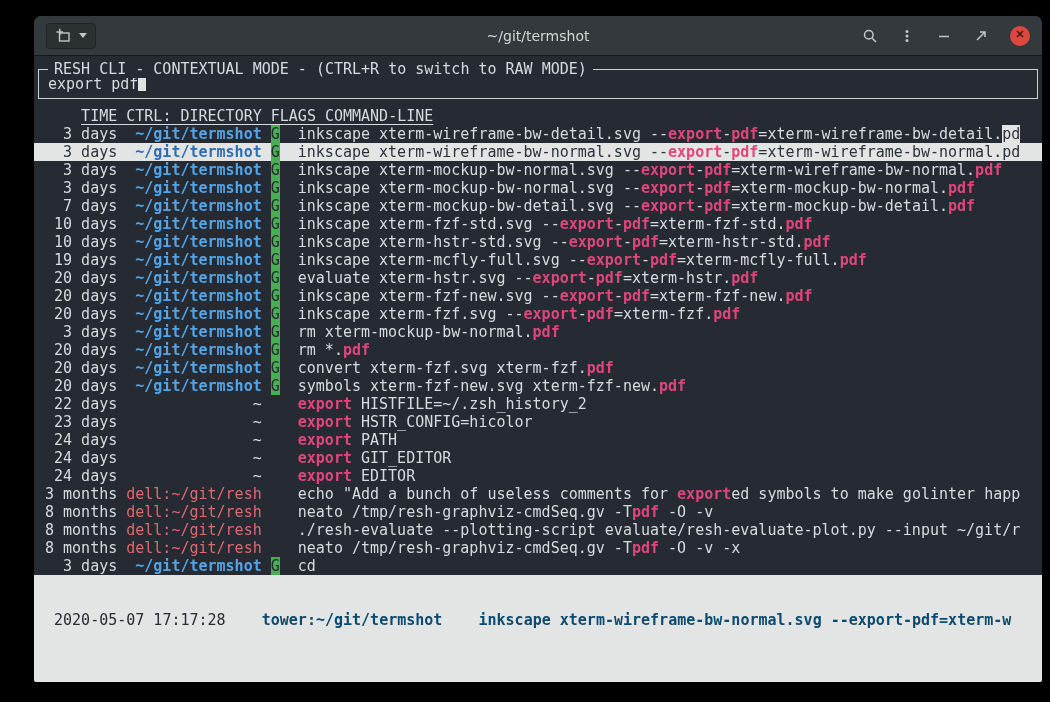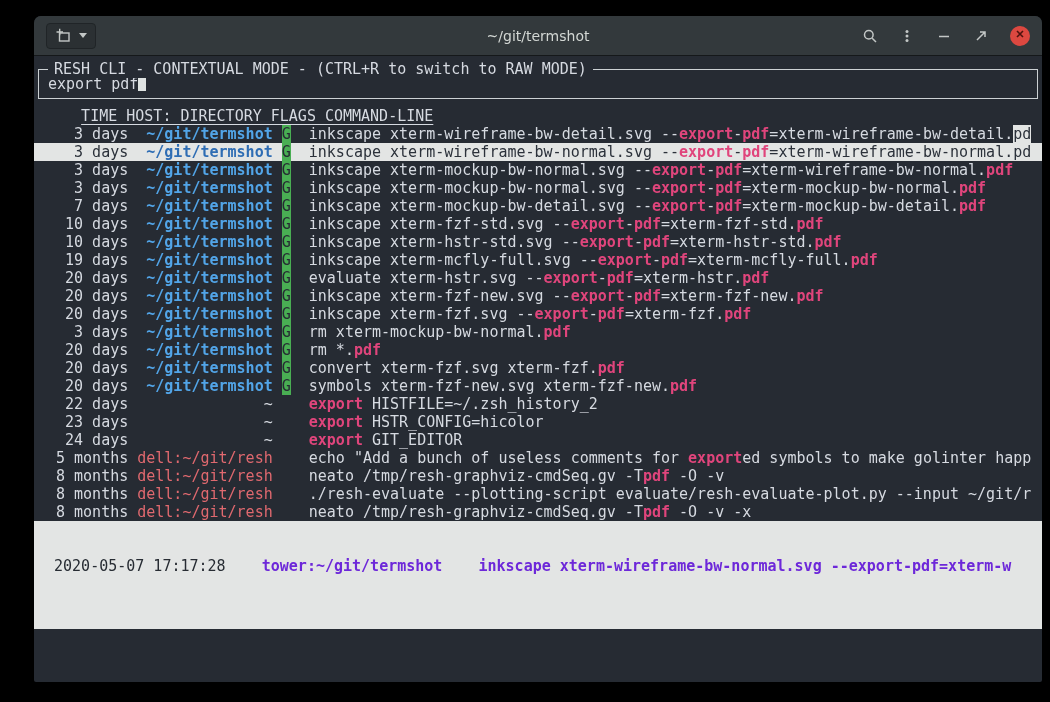--- a/index.html
+++ b/index.html
@@ -23,35 +23,35 @@
   
   .terminal{font-family:"DejaVu Sans Mono",monospace;font-size:15px;line-height:18px;
     color:var(--fg,#d6dae1);height:626px}
   .search-frame{margin:13px 4px 0;border:1px solid #ccd1d4;position:relative;padding:5px 9px}
   .frame-title{position:absolute;top:-10px;left:9px;background:var(--bg,#262b33);
     padding:0 6px;white-space:pre}
   .query{white-space:pre}
   .cursor{display:inline-block;width:8px;height:15px;background:#dfe3e2;vertical-align:-2px}
   .hist-header{margin-top:8px;padding-left:calc(11px + 4ch);text-decoration:underline;
     text-underline-offset:3px;white-space:pre}
-  .hrow{white-space:pre;height:18px;padding-left:22px}
+  .hrow{white-space:pre;height:18px;padding-left:11px}
   .c-time{display:inline-block;width:8ch;text-align:right}
   .c-host{display:inline-block;width:15ch;text-align:right;margin-left:1ch}
   .c-host.blue{color:var(--blue,#52a5e8);font-weight:bold}
   .c-host.red{color:var(--red,#e0696f)}
   .c-flags{display:inline-block;width:1ch;margin-left:1ch;margin-right:2ch;text-align:center}
   .flag-g{background:var(--green,#49ae53);color:var(--bg,#262b33)}
   .hl{color:var(--match,#e0457c);font-weight:bold}
   .tail{background:var(--selbg,#e3e5e4);color:var(--selfg,#2b313a)}
   .selected{background:var(--selbg,#e3e5e4);color:var(--selfg,#2b313a)}
   .selected .c-host.blue{color:#2e6db4}
   .selected .tail{background:transparent;color:inherit}
   .status{background:var(--selbg,#e3e5e4);color:#272c33;white-space:pre;padding-left:11px}
   .status-line{height:18px}
-  .s-host,.s-cmd{font-weight:bold;color:#6d28d9}
+  .s-host,.s-cmd{font-weight:bold;color:#0c4a6e}
 </style>
 </head>
 <body>
 
 <div class="screen">
   <div class="window">
 
     <div class="titlebar">
       <div class="tab-btn">
         <span>
@@ -104,45 +104,48 @@
         </div>
       </div>
     </div>
 
     <div class="terminal">
       <div class="search-frame">
         <span class="frame-title">RESH CLI - CONTEXTUAL MODE - (CTRL+R to switch to RAW MODE)</span>
         <span class="query">export pdf</span><span class="cursor"></span>
       </div>
 
-      <div class="hist-header">TIME HOST: DIRECTORY FLAGS COMMAND-LINE</div>
+      <div class="hist-header">TIME CTRL: DIRECTORY FLAGS COMMAND-LINE</div>
 
       <div class="rows">
           <div class="hrow"><span class="c-time">3 days</span><span class="c-host blue">~/git/termshot</span><span class="c-flags flag-g">G</span><span class="c-cmd"><span>inkscape xterm-wireframe-bw-detail.svg --</span><span class="hl">export</span><span>-</span><span class="hl">pdf</span><span>=xterm-wireframe-bw-detail.</span><span class="tail">pd</span></span></div>
           <div class="hrow selected"><span class="c-time">3 days</span><span class="c-host blue">~/git/termshot</span><span class="c-flags flag-g">G</span><span class="c-cmd"><span>inkscape xterm-wireframe-bw-normal.svg --</span><span class="hl">export</span><span>-</span><span class="hl">pdf</span><span>=xterm-wireframe-bw-normal.</span><span class="tail">pd</span></span></div>
           <div class="hrow"><span class="c-time">3 days</span><span class="c-host blue">~/git/termshot</span><span class="c-flags flag-g">G</span><span class="c-cmd"><span>inkscape xterm-mockup-bw-normal.svg --</span><span class="hl">export</span><span>-</span><span class="hl">pdf</span><span>=xterm-wireframe-bw-normal.</span><span class="hl">pdf</span></span></div>
           <div class="hrow"><span class="c-time">3 days</span><span class="c-host blue">~/git/termshot</span><span class="c-flags flag-g">G</span><span class="c-cmd"><span>inkscape xterm-mockup-bw-normal.svg --</span><span class="hl">export</span><span>-</span><span class="hl">pdf</span><span>=xterm-mockup-bw-normal.</span><span class="hl">pdf</span></span></div>
           <div class="hrow"><span class="c-time">7 days</span><span class="c-host blue">~/git/termshot</span><span class="c-flags flag-g">G</span><span class="c-cmd"><span>inkscape xterm-mockup-bw-detail.svg --</span><span class="hl">export</span><span>-</span><span class="hl">pdf</span><span>=xterm-mockup-bw-detail.</span><span class="hl">pdf</span></span></div>
           <div class="hrow"><span class="c-time">10 days</span><span class="c-host blue">~/git/termshot</span><span class="c-flags flag-g">G</span><span class="c-cmd"><span>inkscape xterm-fzf-std.svg --</span><span class="hl">export</span><span>-</span><span class="hl">pdf</span><span>=xterm-fzf-std.</span><span class="hl">pdf</span></span></div>
           <div class="hrow"><span class="c-time">10 days</span><span class="c-host blue">~/git/termshot</span><span class="c-flags flag-g">G</span><span class="c-cmd"><span>inkscape xterm-hstr-std.svg --</span><span class="hl">export</span><span>-</span><span class="hl">pdf</span><span>=xterm-hstr-std.</span><span class="hl">pdf</span></span></div>
           <div class="hrow"><span class="c-time">19 days</span><span class="c-host blue">~/git/termshot</span><span class="c-flags flag-g">G</span><span class="c-cmd"><span>inkscape xterm-mcfly-full.svg --</span><span class="hl">export</span><span>-</span><span class="hl">pdf</span><span>=xterm-mcfly-full.</span><span class="hl">pdf</span></span></div>
           <div class="hrow"><span class="c-time">20 days</span><span class="c-host blue">~/git/termshot</span><span class="c-flags flag-g">G</span><span class="c-cmd"><span>evaluate xterm-hstr.svg --</span><span class="hl">export</span><span>-</span><span class="hl">pdf</span><span>=xterm-hstr.</span><span class="hl">pdf</span></span></div>
           <div class="hrow"><span class="c-time">20 days</span><span class="c-host blue">~/git/termshot</span><span class="c-flags flag-g">G</span><span class="c-cmd"><span>inkscape xterm-fzf-new.svg --</span><span class="hl">export</span><span>-</span><span class="hl">pdf</span><span>=xterm-fzf-new.</span><span class="hl">pdf</span></span></div>
           <div class="hrow"><span class="c-time">20 days</span><span class="c-host blue">~/git/termshot</span><span class="c-flags flag-g">G</span><span class="c-cmd"><span>inkscape xterm-fzf.svg --</span><span class="hl">export</span><span>-</span><span class="hl">pdf</span><span>=xterm-fzf.</span><span class="hl">pdf</span></span></div>
           <div class="hrow"><span class="c-time">3 days</span><span class="c-host blue">~/git/termshot</span><span class="c-flags flag-g">G</span><span class="c-cmd"><span>rm xterm-mockup-bw-normal.</span><span class="hl">pdf</span></span></div>
           <div class="hrow"><span class="c-time">20 days</span><span class="c-host blue">~/git/termshot</span><span class="c-flags flag-g">G</span><span class="c-cmd"><span>rm *.</span><span class="hl">pdf</span></span></div>
           <div class="hrow"><span class="c-time">20 days</span><span class="c-host blue">~/git/termshot</span><span class="c-flags flag-g">G</span><span class="c-cmd"><span>convert xterm-fzf.svg xterm-fzf.</span><span class="hl">pdf</span></span></div>
           <div class="hrow"><span class="c-time">20 days</span><span class="c-host blue">~/git/termshot</span><span class="c-flags flag-g">G</span><span class="c-cmd"><span>symbols xterm-fzf-new.svg xterm-fzf-new.</span><span class="hl">pdf</span></span></div>
           <div class="hrow"><span class="c-time">22 days</span><span class="c-host plain">~</span><span class="c-flags"> </span><span class="c-cmd"><span class="hl">export</span><span> HISTFILE=~/.zsh_history_2</span></span></div>
           <div class="hrow"><span class="c-time">23 days</span><span class="c-host plain">~</span><span class="c-flags"> </span><span class="c-cmd"><span class="hl">export</span><span> HSTR_CONFIG=hicolor</span></span></div>
+          <div class="hrow"><span class="c-time">24 days</span><span class="c-host plain">~</span><span class="c-flags"> </span><span class="c-cmd"><span class="hl">export</span><span> PATH</span></span></div>
           <div class="hrow"><span class="c-time">24 days</span><span class="c-host plain">~</span><span class="c-flags"> </span><span class="c-cmd"><span class="hl">export</span><span> GIT_EDITOR</span></span></div>
-          <div class="hrow"><span class="c-time">5 months</span><span class="c-host red">dell:~/git/resh</span><span class="c-flags"> </span><span class="c-cmd"><span>echo "Add a bunch of useless comments for </span><span class="hl">export</span><span>ed symbols to make golinter happ</span></span></div>
+          <div class="hrow"><span class="c-time">24 days</span><span class="c-host plain">~</span><span class="c-flags"> </span><span class="c-cmd"><span class="hl">export</span><span> EDITOR</span></span></div>
+          <div class="hrow"><span class="c-time">3 months</span><span class="c-host red">dell:~/git/resh</span><span class="c-flags"> </span><span class="c-cmd"><span>echo "Add a bunch of useless comments for </span><span class="hl">export</span><span>ed symbols to make golinter happ</span></span></div>
           <div class="hrow"><span class="c-time">8 months</span><span class="c-host red">dell:~/git/resh</span><span class="c-flags"> </span><span class="c-cmd"><span>neato /tmp/resh-graphviz-cmdSeq.gv -T</span><span class="hl">pdf</span><span> -O -v</span></span></div>
           <div class="hrow"><span class="c-time">8 months</span><span class="c-host red">dell:~/git/resh</span><span class="c-flags"> </span><span class="c-cmd"><span>./resh-evaluate --plotting-script evaluate/resh-evaluate-plot.py --input ~/git/r</span></span></div>
           <div class="hrow"><span class="c-time">8 months</span><span class="c-host red">dell:~/git/resh</span><span class="c-flags"> </span><span class="c-cmd"><span>neato /tmp/resh-graphviz-cmdSeq.gv -T</span><span class="hl">pdf</span><span> -O -v -x</span></span></div>
+          <div class="hrow"><span class="c-time">3 days</span><span class="c-host blue">~/git/termshot</span><span class="c-flags flag-g">G</span><span class="c-cmd"><span>cd</span></span></div>
         </div>
 
       <div class="status">
         <div class="status-line"> <span class="s-date">2020-05-07 17:17:28</span>    <span class="s-host">tower:~/git/termshot</span>    <span class="s-cmd">inkscape xterm-wireframe-bw-normal.svg --export-pdf=xterm-w</span></div>
         
       </div>
 
     </div>
 
   </div>

